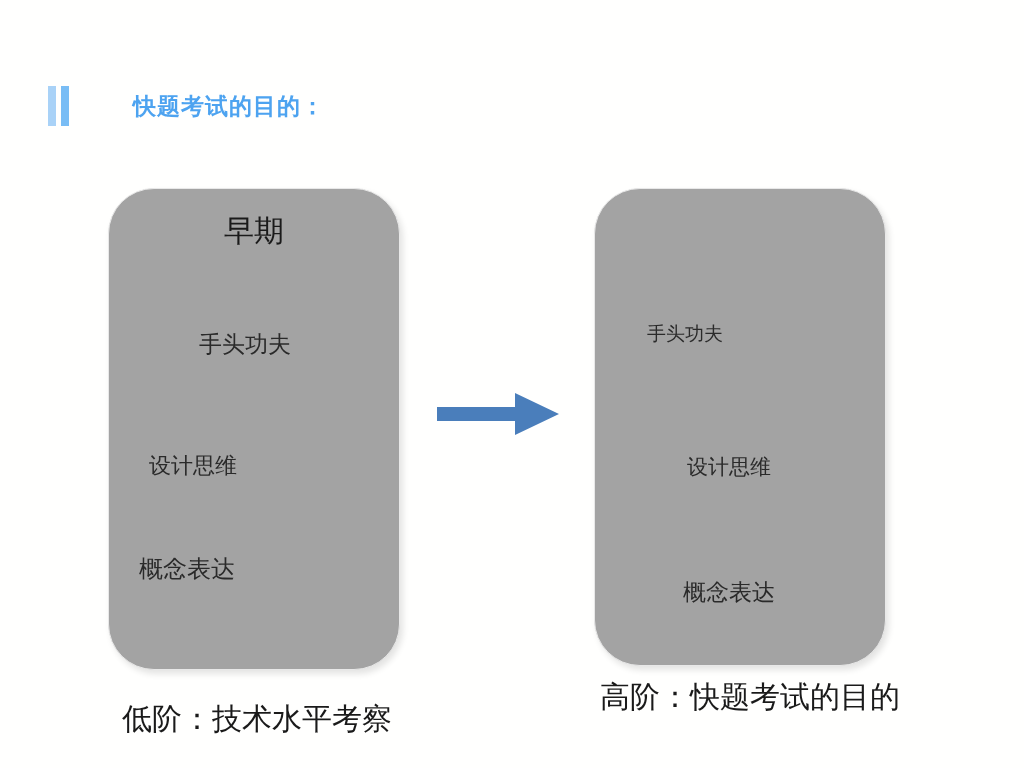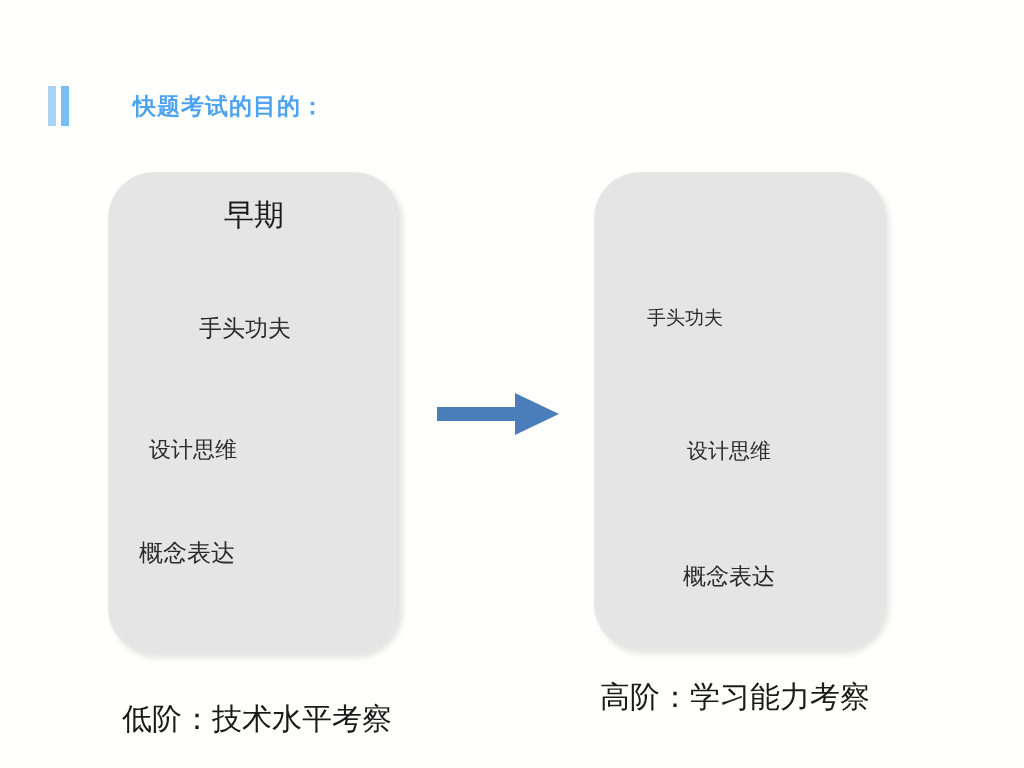--- a/index.html
+++ b/index.html
@@ -53,25 +53,26 @@
     font-weight: bold;
     color: #4da3f0;
     letter-spacing: 1px;
     white-space: nowrap;
     margin-left: 44px;
   }
 
   
   .card {
     position: absolute;
-    background: #e5e5e5;
+    background: #a3a3a3;
     border: 1px solid #e8e8e8;
     border-radius: 46px;
     box-shadow: 3px 4px 6px rgba(0,0,0,0.11);
     box-sizing: border-box;
+    margin-top: 16px;
   }
   .card-left {
     left: 108px;
     top: 172px;
     width: 292px;
     height: 482px;
   }
   .card-right {
     left: 594px;
     top: 172px;
@@ -163,15 +164,15 @@
 
   <div class="card card-right">
     <div class="card-inner">
       <div class="card-item right-item-1">手头功夫</div>
       <div class="card-item right-item-2">设计思维</div>
       <div class="card-item right-item-3">概念表达</div>
     </div>
   </div>
 
   <div class="caption caption-left">低阶：技术水平考察</div>
-  <div class="caption caption-right">高阶：学习能力考察</div>
+  <div class="caption caption-right">高阶：快题考试的目的</div>
 
 </div>
 
 </body></html>

